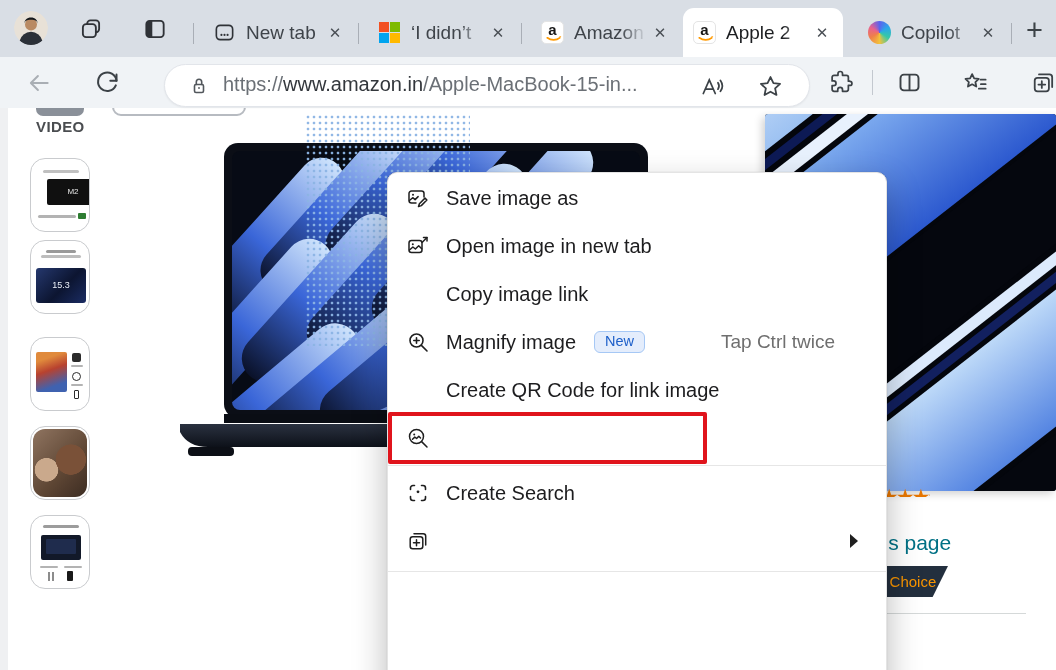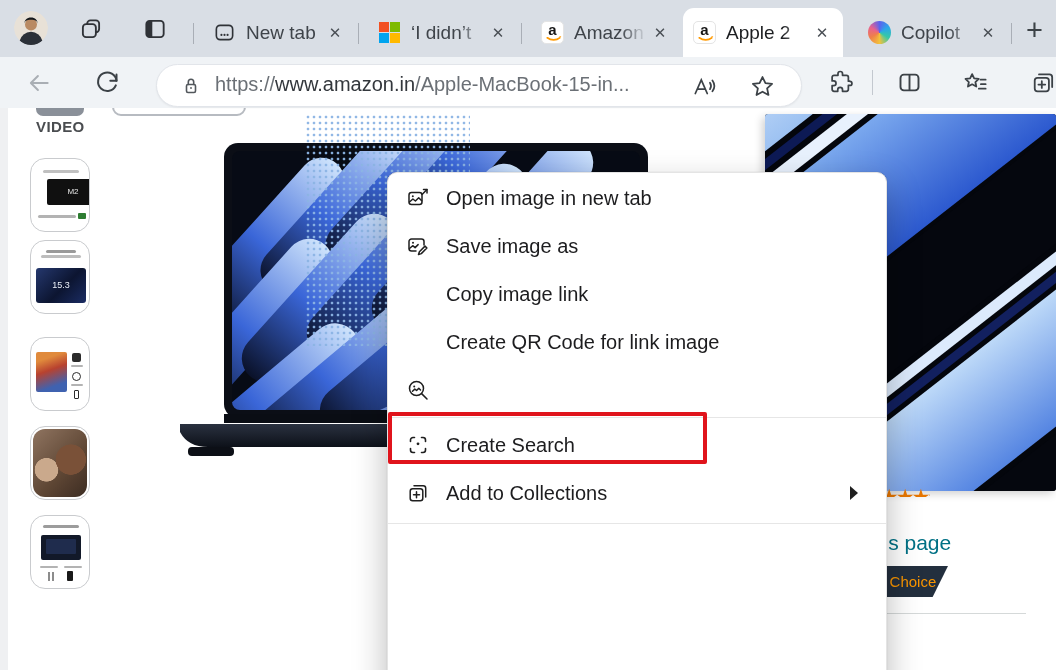--- a/index.html
+++ b/index.html
@@ -25,21 +25,21 @@
   .msq{position:absolute;width:10px;height:10px;}
   .amz{width:23px;height:23px;border-radius:5px;background:#fff;border:1px solid #e4e4e4;
        position:relative;font-weight:700;}
   .amz .a{position:absolute;left:0;right:0;top:-1px;text-align:center;font-size:15px;color:#161616;}
   .copilot{width:23px;height:23px;border-radius:50%;
     background:conic-gradient(#5a63ee,#2ba7e8,#35c8a8,#f2c23c,#ef8049,#e8618e,#5a63ee);}
 
   
   .navbar{position:absolute;left:0;top:57px;width:1056px;height:51px;background:#f0f3f6;z-index:19;}
   .nv-icon{position:absolute;color:#44494f;}
-  .addr{position:absolute;left:156px;top:7px;width:646px;height:43px;background:#fff;
+  .addr{position:absolute;left:164px;top:7px;width:646px;height:43px;background:#fff;
         border:1px solid #e2e5ea;border-radius:22px;box-shadow:0 1px 2px rgba(0,0,0,.05);}
   .url{position:absolute;left:58px;top:8px;font-size:20px;white-space:nowrap;color:#6b7076;}
   .url .host{color:#33373c;}
   .nv-sep{position:absolute;left:872px;top:13px;width:1px;height:25px;background:#c3c8cf;}
 
   
   .content{position:absolute;left:8px;top:108px;width:1048px;height:562px;background:#fff;
            border-radius:12px 0 0 0;z-index:1;}
   .leftstrip{position:absolute;left:0;top:108px;width:8px;height:562px;background:#eff0f2;z-index:1;}
   .cutpill{position:absolute;left:36px;top:96px;width:48px;height:20px;border-radius:7px;
@@ -222,49 +222,61 @@
   <div class="stars">★★★★★</div>
   <div class="tealink">this page</div>
   <div class="choice">Amazon's Choice</div>
   <div class="rdivider"></div>
 
   <div class="cmenu">
 
     <div class="mrow">
       <span class="micon">
         <svg width="24" height="24" viewBox="0 0 24 24" fill="none" stroke="currentColor" stroke-width="1.5" stroke-linecap="round" stroke-linejoin="round">
+          <path d="M18 11V7.5A2.5 2.5 0 0 0 15.5 5h-10A2.5 2.5 0 0 0 3 7.5v7A2.5 2.5 0 0 0 5.5 17H10"></path>
+          <circle cx="7" cy="8.8" r="1" fill="currentColor" stroke="none"></circle>
+            <path d="M3.5 14.5l3.2-2.8 2.4 1.9 3-3"></path>
+          <path d="M12.5 20.5l.9-2.8 5.6-5.6 1.9 1.9-5.6 5.6-2.8.9z"></path>
+        </svg>
+      </span>
+      <span class="mlabel">Save image as</span>
+    </div>
+
+    <div class="mrow">
+      <span class="micon">
+        <svg width="24" height="24" viewBox="0 0 24 24" fill="none" stroke="currentColor" stroke-width="1.5" stroke-linecap="round" stroke-linejoin="round">
           <rect x="3" y="6.5" width="13" height="12" rx="2.5"></rect>
             <circle cx="6.8" cy="10.2" r="1" fill="currentColor" stroke="none"></circle>
           <path d="M3.5 16l3.4-3 2.5 2 3.3-3.3 3 3"></path>
             <path d="M17.5 3.5H21V7"></path>
             <path d="M21 3.5l-4.7 4.7"></path>
         </svg>
       </span>
       <span class="mlabel">Open image in new tab</span>
     </div>
 
-    <div class="mrow">
-      <span class="micon">
-        <svg width="24" height="24" viewBox="0 0 24 24" fill="none" stroke="currentColor" stroke-width="1.5" stroke-linecap="round" stroke-linejoin="round">
-          <path d="M18 11V7.5A2.5 2.5 0 0 0 15.5 5h-10A2.5 2.5 0 0 0 3 7.5v7A2.5 2.5 0 0 0 5.5 17H10"></path>
-          <circle cx="7" cy="8.8" r="1" fill="currentColor" stroke="none"></circle>
-            <path d="M3.5 14.5l3.2-2.8 2.4 1.9 3-3"></path>
-          <path d="M12.5 20.5l.9-2.8 5.6-5.6 1.9 1.9-5.6 5.6-2.8.9z"></path>
-        </svg>
-      </span>
-      <span class="mlabel">Save image as</span>
-    </div>
-
 
     <div class="mrow">
       <span class="micon"></span>
       <span class="mlabel">Copy image link</span>
     </div>
 
 
+    <div class="mrow">
+      <span class="micon">
+        <svg width="24" height="24" viewBox="0 0 24 24" fill="none" stroke="currentColor" stroke-width="1.6" stroke-linecap="round">
+          <circle cx="10.5" cy="10.5" r="6.5"></circle>
+            <path d="M15.4 15.4L21 21"></path>
+            <path d="M10.5 7.8v5.4M7.8 10.5h5.4"></path>
+        </svg>
+      </span>
+      <span class="mlabel">Magnify image</span>
+      <span class="newbadge">New</span>
+      <span class="mhint">Tap Ctrl twice</span>
+    </div>
 
     <div class="mrow">
       <span class="micon"></span>
       <span class="mlabel">Create QR Code for link image</span>
     </div>
 
     <div class="mrow">
       <span class="micon">
         <svg width="24" height="24" viewBox="0 0 24 24" fill="none" stroke="currentColor" stroke-width="1.5" stroke-linecap="round" stroke-linejoin="round">
           <circle cx="10.5" cy="10.5" r="7"></circle>
@@ -291,21 +303,20 @@
     </div>
 
     <div class="mrow">
       <span class="micon">
         <svg width="24" height="24" viewBox="0 0 24 24" fill="none" stroke="currentColor" stroke-width="1.5" stroke-linecap="round" stroke-linejoin="round">
           <path d="M8 4.8h9.2A2.5 2.5 0 0 1 19.7 7.3V16"></path>
           <rect x="4.2" y="7.8" width="12.6" height="12" rx="2.5"></rect>
           <path d="M10.5 10.8v6M7.5 13.8h6"></path>
         </svg>
       </span>
-      <span class="mlabel">Add to Collections</span>
       <span class="subarrow"></span>
     </div>
 
     <div class="msep" style="margin-top:6px"></div>
 
     <div class="redbox"></div>
   </div>
 
   <div class="navbar">
     <span class="nv-icon" style="left:26px;top:13px">

